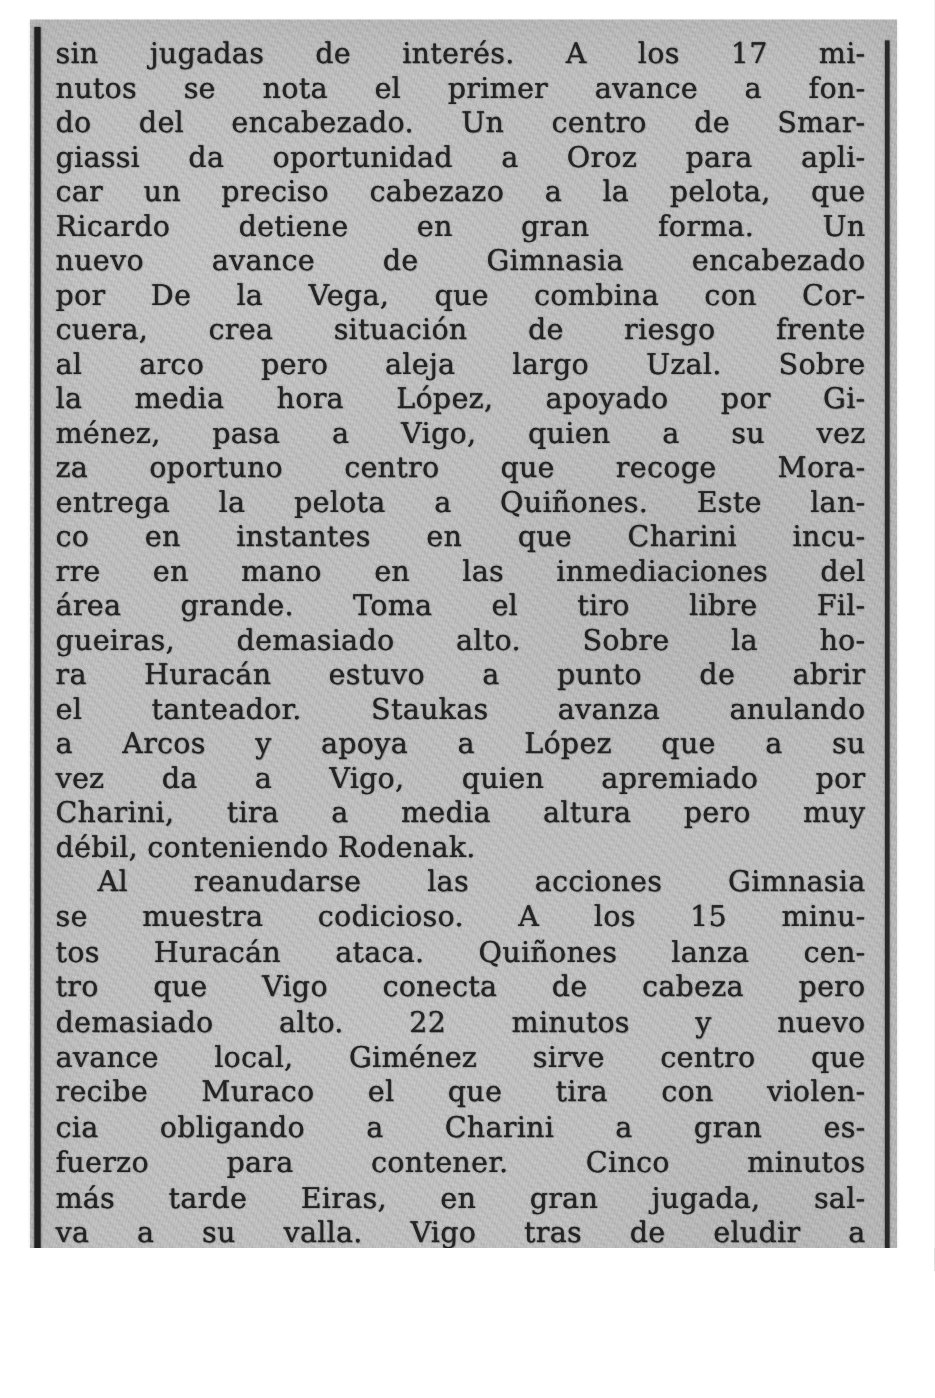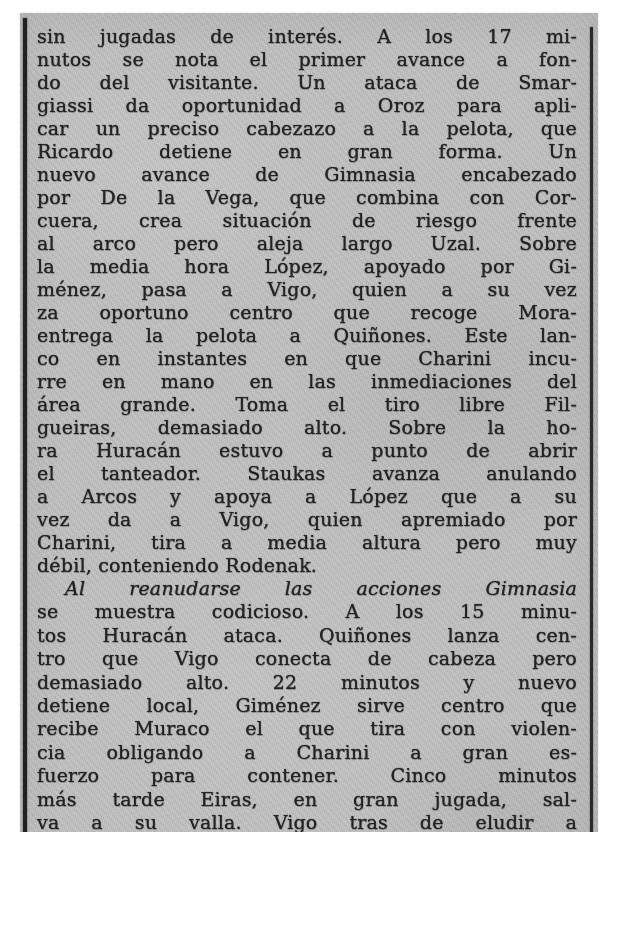--- a/index.html
+++ b/index.html
@@ -38,21 +38,21 @@
   .ln{
     height:23px;line-height:23px;
     text-align:justify;text-align-last:justify;
     white-space:nowrap; 
     text-shadow:0 0 1px rgba(25,25,25,.85), .5px .5px 0 rgba(25,25,25,.22);
     overflow:visible;
   }
   .ln{white-space:normal;}
   .p2 .ln{height:23.4px;line-height:23.4px;}
   .lastln{text-align-last:left;}
-  .indent{text-indent:28px;font-style:italic;}
+  .indent{text-indent:28px;}
   .headrow{height:45px;display:flex;align-items:center;}
   .wm{
     font-family:"Liberation Sans", sans-serif;font-weight:400;
     font-size:23px;color:#4c4c4c;letter-spacing:0;
     text-shadow:none;filter:none;
   }
   .head{
     font-weight:bold;font-size:21px;letter-spacing:3.5px;word-spacing:9px;
     color:#191919;text-shadow:0 0 1.2px rgba(15,15,15,.9);
     margin-left:2px;
@@ -65,21 +65,21 @@
   <div class="paper">
     <div class="rule rule-left"></div>
     <div class="rule rule-right"></div>
     <div class="rule rule-bottom"></div>
 
     <div class="textcol">
 
       <div class="para p1">
         <div class="ln">sin jugadas de interés. A los 17 mi-</div>
         <div class="ln">nutos se nota el primer avance a fon-</div>
-        <div class="ln">do del visitante. Un ataca de Smar-</div>
+        <div class="ln">do del encabezado. Un centro de Smar-</div>
         <div class="ln">giassi da oportunidad a Oroz para apli-</div>
         <div class="ln">car un preciso cabezazo a la pelota, que</div>
         <div class="ln">Ricardo detiene en gran forma. Un</div>
         <div class="ln">nuevo avance de Gimnasia encabezado</div>
         <div class="ln">por De la Vega, que combina con Cor-</div>
         <div class="ln">cuera, crea situación de riesgo frente</div>
         <div class="ln">al arco pero aleja largo Uzal. Sobre</div>
         <div class="ln">la media hora López, apoyado por Gi-</div>
         <div class="ln">ménez, pasa a Vigo, quien a su vez</div>
         <div class="ln">za oportuno centro que recoge Mora-</div>
@@ -96,21 +96,21 @@
         <div class="ln lastln">débil, conteniendo Rodenak.</div>
       </div>
 
 
       <div class="para p2">
         <div class="ln indent">Al reanudarse las acciones Gimnasia</div>
         <div class="ln">se muestra codicioso. A los 15 minu-</div>
         <div class="ln">tos Huracán ataca. Quiñones lanza cen-</div>
         <div class="ln">tro que Vigo conecta de cabeza pero</div>
         <div class="ln">demasiado alto. 22 minutos y nuevo</div>
-        <div class="ln">detiene local, Giménez sirve centro que</div>
+        <div class="ln">avance local, Giménez sirve centro que</div>
         <div class="ln">recibe Muraco el que tira con violen-</div>
         <div class="ln">cia obligando a Charini a gran es-</div>
         <div class="ln">fuerzo para contener. Cinco minutos</div>
         <div class="ln">más tarde Eiras, en gran jugada, sal-</div>
         <div class="ln">va a su valla. Vigo tras de eludir a</div>
         <div class="ln">Charini tira fuerte y a media altura.</div>
       </div>
 
     </div>
   </div>

